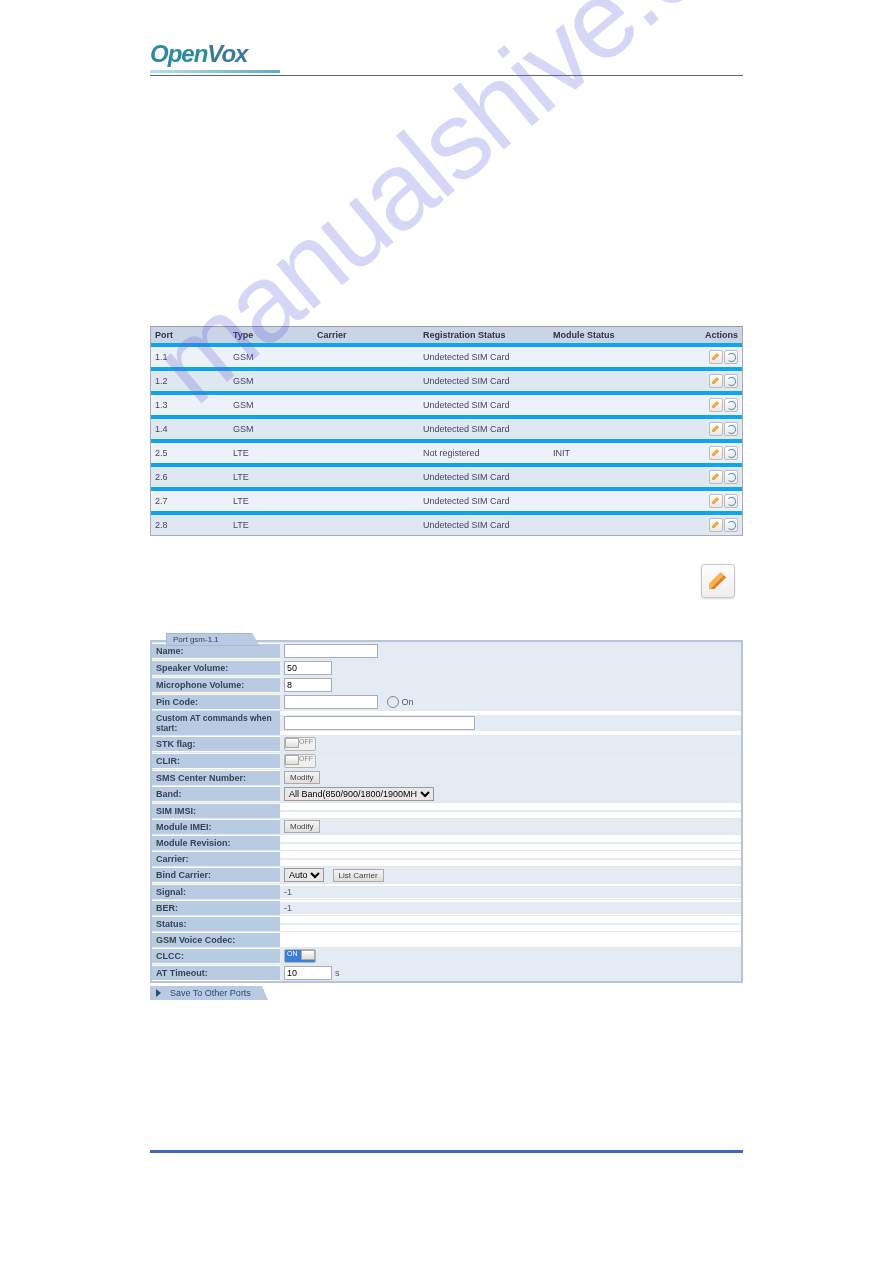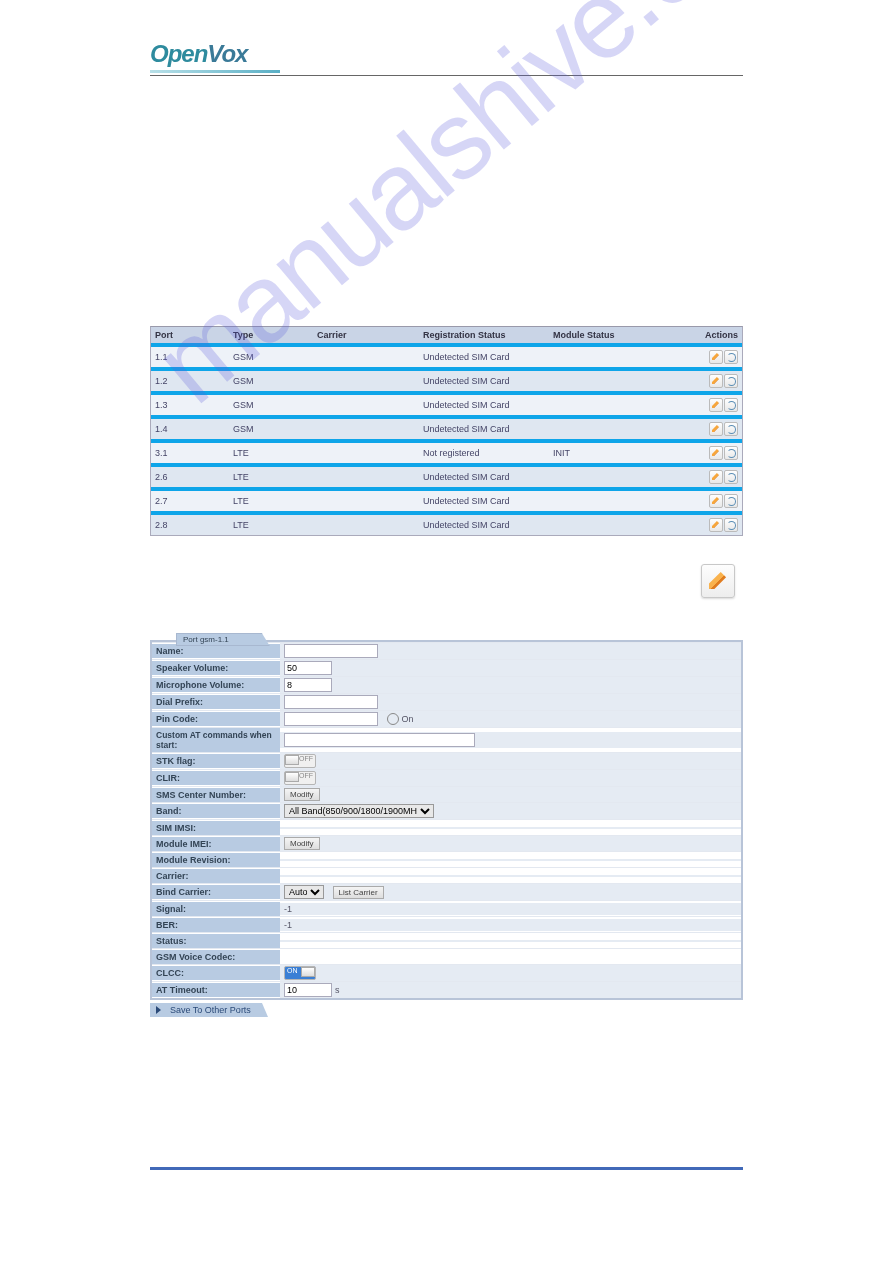--- a/index.html
+++ b/index.html
@@ -25,21 +25,21 @@
 .icon-btn{display:inline-block;width:12px;height:12px;border:1px solid #bbb;border-radius:2px;background:linear-gradient(#fefefe,#e8e8e8);vertical-align:middle;margin-left:1px;cursor:pointer;position:relative}
 .pencil-ic::after{content:"";position:absolute;left:2px;top:2px;width:7px;height:7px;background:linear-gradient(135deg,#f7a63b 0 60%,#d87a1a 60%);clip-path:polygon(0 70%,70% 0,100% 30%,30% 100%,0 100%)}
 .refresh-ic::after{content:"";position:absolute;left:2px;top:2px;width:7px;height:7px;border:1.5px solid #5a8db5;border-left-color:transparent;border-radius:50%}
 
 
 .big-btn{display:inline-block;width:32px;height:32px;border:1px solid #c8c8c8;border-radius:3px;background:linear-gradient(#fdfdfd,#ededed);position:relative;box-shadow:0 1px 2px rgba(0,0,0,.15)}
 .big-btn::after{content:"";position:absolute;left:7px;top:6px;width:18px;height:18px;background:linear-gradient(135deg,#f9b24d 0 55%,#e07c1f 55%);clip-path:polygon(0 70%,65% 5%,95% 35%,30% 100%,0 100%)}
 
 
 .form-wrap{border:2px solid #b8c4d8;border-radius:0;position:relative;margin-top:40px}
-.form-title{position:absolute;top:-9px;left:24px;background:#b8cbe2;color:#345;font-size:8px;padding:1px 40px 1px 6px;border:1px solid #a8b8d0;clip-path:polygon(0 0,calc(100% - 8px) 0,100% 100%,0 100%)}
+.form-title{position:absolute;top:-9px;left:14px;background:#b8cbe2;color:#345;font-size:8px;padding:1px 40px 1px 6px;border:1px solid #a8b8d0;clip-path:polygon(0 0,calc(100% - 8px) 0,100% 100%,0 100%)}
 .form-row{display:flex;border-top:1px solid #e3e8f0;font-size:9px;min-height:15px;align-items:center}
 .form-row:first-of-type{border-top:none;margin-top:6px}
 .form-row .lbl{width:120px;text-align:left;padding:2px 4px;background:#b8cbe2;color:#345;font-weight:bold;flex-shrink:0}
 .form-row .val{flex:1;padding:1px 4px;background:#e5ebf3;color:#556;display:flex;align-items:center;gap:3px}
 .inp{border:1px solid #aab;height:12px;font-size:9px;padding:0 2px;background:#fff}
 .inp-s{width:42px}
 .inp-m{width:88px}
 .inp-l{width:185px}
 .sel{border:1px solid #999;height:14px;font-size:9px;background:#e8e8e8}
 .mini-btn{border:1px solid #aaa;background:linear-gradient(#f4f4f4,#dedede);font-size:8px;padding:1px 5px;cursor:pointer;color:#444}
@@ -112,21 +112,21 @@
           </tr>
           <tr>
             <td>1.4</td>
             <td>GSM</td>
             <td></td>
             <td>Undetected SIM Card</td>
             <td></td>
             <td class="act-cell"><span class="icon-btn pencil-ic"></span><span class="icon-btn refresh-ic"></span></td>
           </tr>
           <tr>
-            <td>3.1</td>
+            <td>2.5</td>
             <td>LTE</td>
             <td></td>
             <td>Not registered</td>
             <td>INIT</td>
             <td class="act-cell"><span class="icon-btn pencil-ic"></span><span class="icon-btn refresh-ic"></span></td>
           </tr>
           <tr>
             <td>2.6</td>
             <td>LTE</td>
             <td></td>
@@ -170,26 +170,20 @@
   <div class="form-row">
         <div class="lbl">Speaker Volume:</div>
         <div class="val">
           <input class="inp inp-s" value="50" style="">
         </div>
       </div>
   <div class="form-row">
         <div class="lbl">Microphone Volume:</div>
         <div class="val">
           <input class="inp inp-s" value="8" style="">
-        </div>
-      </div>
-  <div class="form-row">
-        <div class="lbl">Dial Prefix:</div>
-        <div class="val">
-          <input class="inp inp-m" value="" style="">
         </div>
       </div>
   <div class="form-row">
         <div class="lbl">Pin Code:</div>
         <div class="val"><input class="inp inp-m" value="" style=""> &nbsp; <span class="radio-dot"></span> <span>On</span></div>
       </div>
   <div class="form-row">
         <div class="lbl" style="width:120px;font-size:8.5px">Custom AT commands when start:</div>
         <div class="val">
           <input class="inp inp-l" value="" style="">

